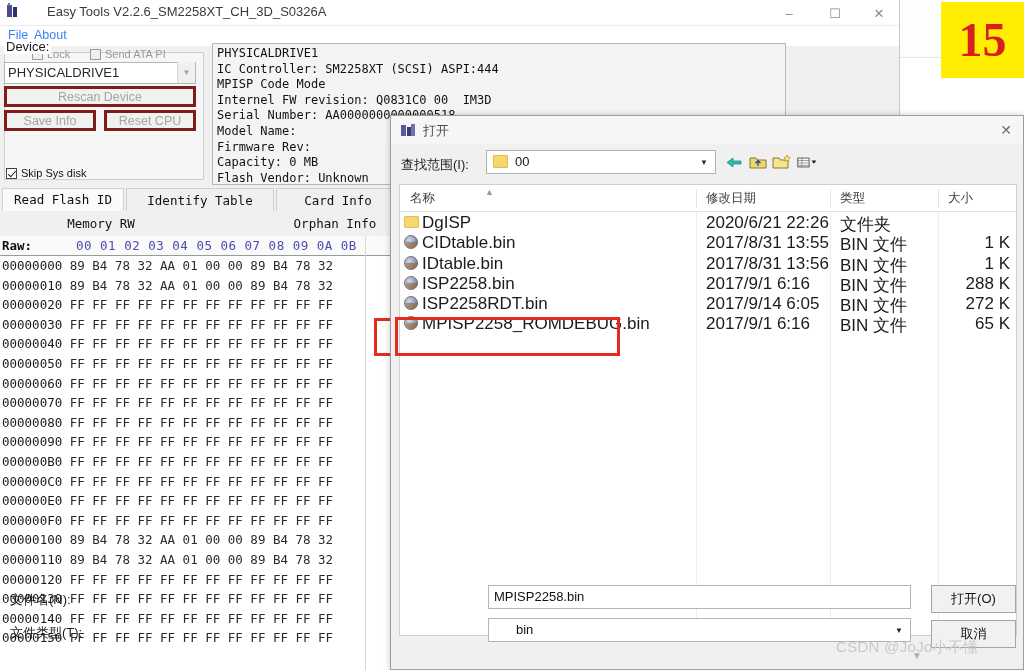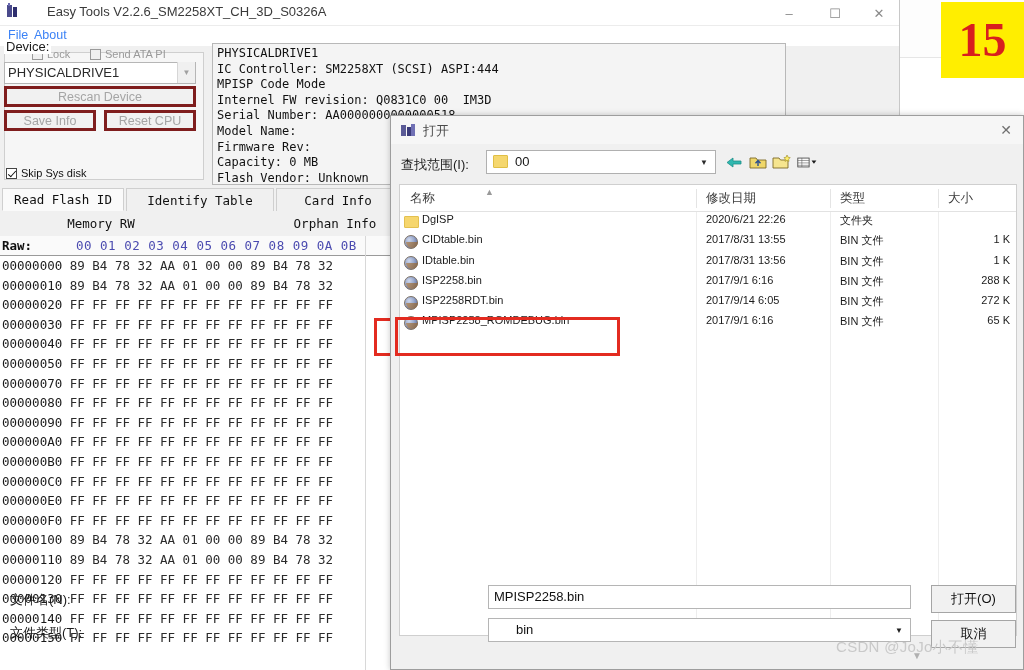--- a/index.html
+++ b/index.html
@@ -320,21 +320,21 @@
   }
   .fl-head-sep {
     position: absolute; top: 4px; width: 1px; height: 19px; background: #e4e4e4;
   }
   .fl-sort-caret {
     position: absolute; left: 75px; top: -3px;
     font-size: 9px; color: #999;
   }
   .fl-rows { position: absolute; left: 0; top: 27px; right: 0; }
   .fl-row { position: relative; height: 20.3px; }
-  .fl-cell { position: absolute; top: 1px; font-size: 11px; color: #1b1b1b; white-space: nowrap; }
+  .fl-cell { position: absolute; top: 1px; font-size: 17px; color: #1b1b1b; white-space: nowrap; }
   .c-name { left: 22px; }
   .c-date { left: 306px; }
   .c-type { left: 440px; }
   .c-size { left: 548px; width: 62px; text-align: right; }
   .row-icon { position: absolute; left: 4px; top: 3px; width: 15px; height: 14px; }
   .folder-glyph {
     width: 15px; height: 12px; margin-top: 1px;
     background: #f6d66d; border: 1px solid #e3c050; border-radius: 1px;
   }
   .bin-glyph {
@@ -516,24 +516,24 @@
         <div class="lbl">Raw:</div>
         <div class="cols">00 01 02 03 04 05 06 07 08 09 0A 0B</div>
       </div>
       <div class="hex-rows" id="hex-rows">
           <div class="hex-row"><span class="off">00000000 </span><span class="bytes">89 B4 78 32 AA 01 00 00 89 B4 78 32</span></div>
           <div class="hex-row"><span class="off">00000010 </span><span class="bytes">89 B4 78 32 AA 01 00 00 89 B4 78 32</span></div>
           <div class="hex-row"><span class="off">00000020 </span><span class="bytes">FF FF FF FF FF FF FF FF FF FF FF FF</span></div>
           <div class="hex-row"><span class="off">00000030 </span><span class="bytes">FF FF FF FF FF FF FF FF FF FF FF FF</span></div>
           <div class="hex-row"><span class="off">00000040 </span><span class="bytes">FF FF FF FF FF FF FF FF FF FF FF FF</span></div>
           <div class="hex-row"><span class="off">00000050 </span><span class="bytes">FF FF FF FF FF FF FF FF FF FF FF FF</span></div>
+          <div class="hex-row"><span class="off">00000060 </span><span class="bytes">FF FF FF FF FF FF FF FF FF FF FF FF</span></div>
           <div class="hex-row"><span class="off">00000070 </span><span class="bytes">FF FF FF FF FF FF FF FF FF FF FF FF</span></div>
           <div class="hex-row"><span class="off">00000080 </span><span class="bytes">FF FF FF FF FF FF FF FF FF FF FF FF</span></div>
           <div class="hex-row"><span class="off">00000090 </span><span class="bytes">FF FF FF FF FF FF FF FF FF FF FF FF</span></div>
-          <div class="hex-row"><span class="off">000000A0 </span><span class="bytes">FF FF FF FF FF FF FF FF FF FF FF FF</span></div>
           <div class="hex-row"><span class="off">000000B0 </span><span class="bytes">FF FF FF FF FF FF FF FF FF FF FF FF</span></div>
           <div class="hex-row"><span class="off">000000C0 </span><span class="bytes">FF FF FF FF FF FF FF FF FF FF FF FF</span></div>
           <div class="hex-row"><span class="off">000000E0 </span><span class="bytes">FF FF FF FF FF FF FF FF FF FF FF FF</span></div>
           <div class="hex-row"><span class="off">000000F0 </span><span class="bytes">FF FF FF FF FF FF FF FF FF FF FF FF</span></div>
           <div class="hex-row"><span class="off">00000100 </span><span class="bytes">89 B4 78 32 AA 01 00 00 89 B4 78 32</span></div>
           <div class="hex-row"><span class="off">00000110 </span><span class="bytes">89 B4 78 32 AA 01 00 00 89 B4 78 32</span></div>
           <div class="hex-row"><span class="off">00000120 </span><span class="bytes">FF FF FF FF FF FF FF FF FF FF FF FF</span></div>
           <div class="hex-row"><span class="off">00000130 </span><span class="bytes">FF FF FF FF FF FF FF FF FF FF FF FF</span></div>
           <div class="hex-row"><span class="off">00000140 </span><span class="bytes">FF FF FF FF FF FF FF FF FF FF FF FF</span></div>
           <div class="hex-row"><span class="off">00000150 </span><span class="bytes">FF FF FF FF FF FF FF FF FF FF FF FF</span></div>

